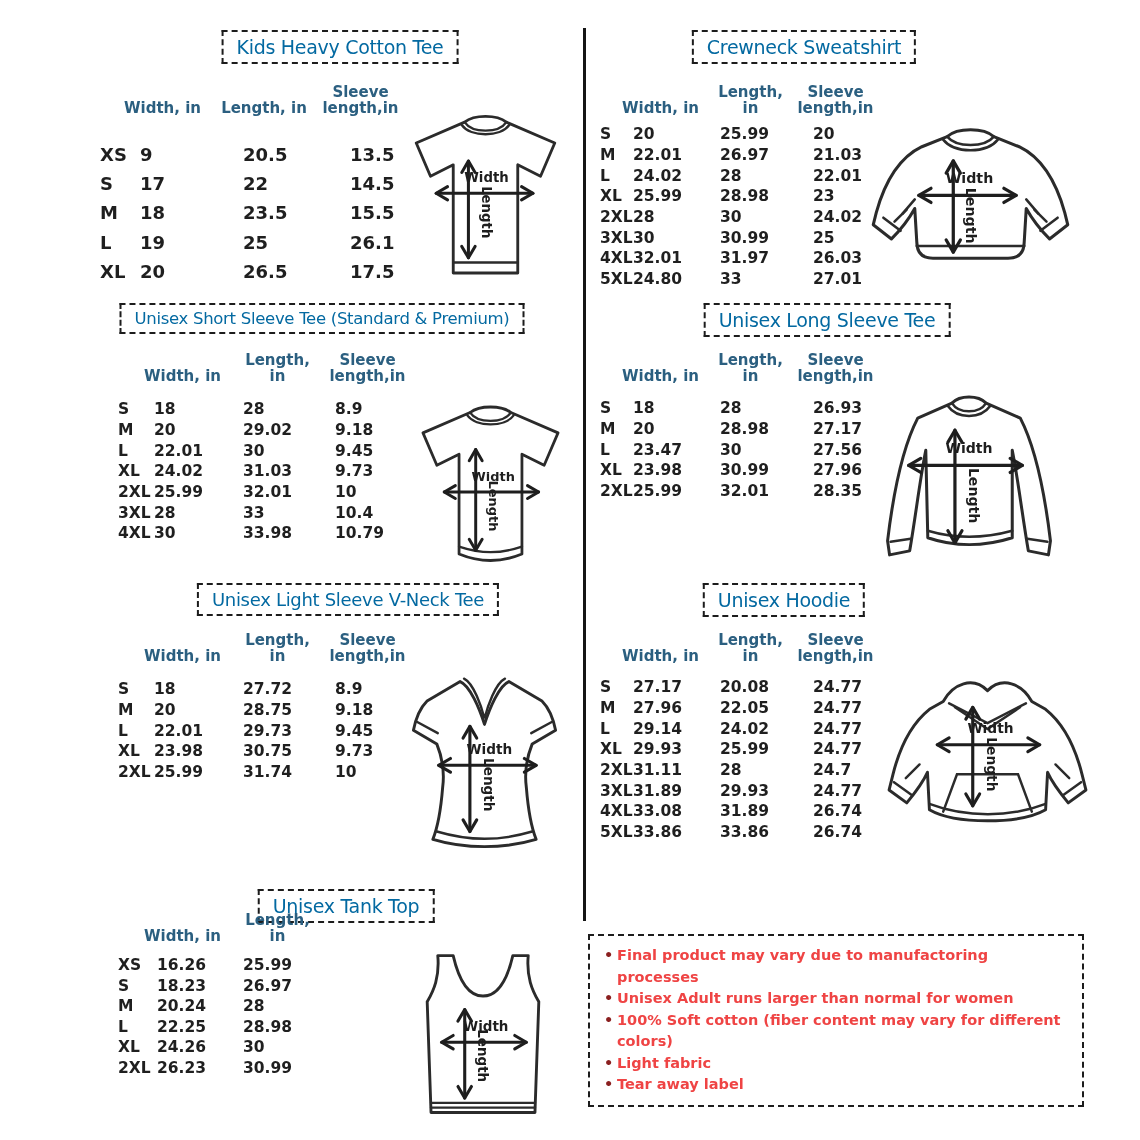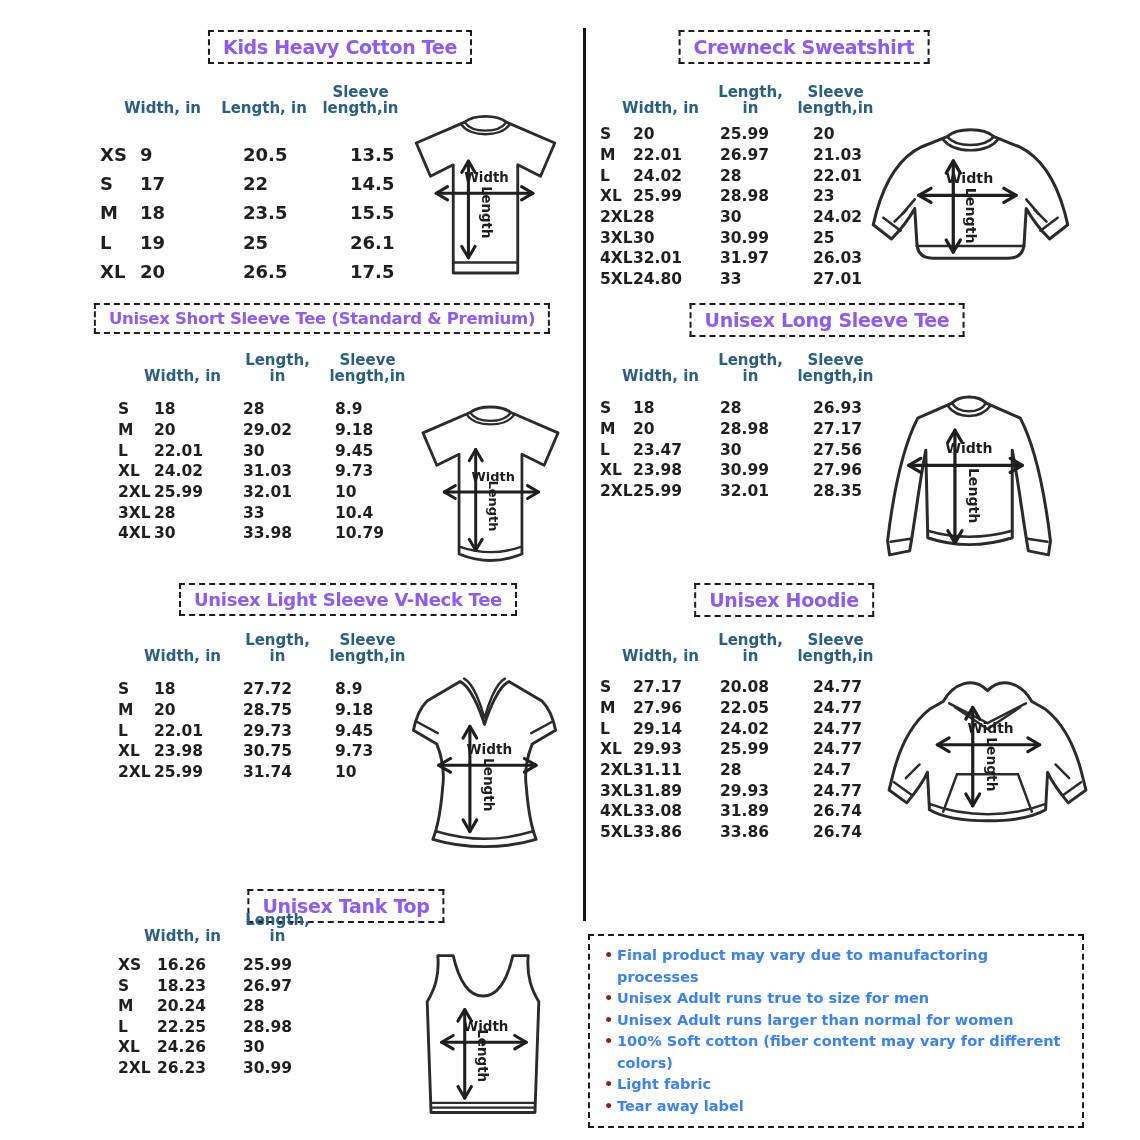--- a/index.html
+++ b/index.html
@@ -1,20 +1,20 @@
 <!DOCTYPE html>
 <html><head>
 <meta charset="utf-8">
 <style>
   html,body{margin:0;padding:0;background:#fff;}
   .page{position:relative;width:1140px;height:1140px;background:#fff;overflow:hidden;
         font-family:"DejaVu Sans", sans-serif;color:#1f1f1f;}
   .divider{position:absolute;left:583px;top:28px;width:3px;height:893px;background:#151515;}
   .title{position:absolute;transform:translateX(-50%);white-space:nowrap;border:2px dashed #1c1c1c;
-         padding:4px 13px;color:#8b5cf6;font-weight:bold;font-size:19px;letter-spacing:-0.3px;background:#fff;}
+         padding:4px 13px;color:#0369a1;font-weight:normal;font-size:19px;letter-spacing:-0.3px;background:#fff;}
   #ti-kids{left:340px;top:30px;}
   #ti-cn{left:804px;top:30px;}
   #ti-ss{left:322px;top:303px;font-size:16.5px;}
   #ti-ls{left:827px;top:303px;}
   #ti-vn{left:348px;top:583px;font-size:18px;}
   #ti-hd{left:784px;top:583px;}
   #ti-tank{left:346px;top:889px;}
   .hdr{position:absolute;display:grid;align-items:end;text-align:center;color:#2b5f80;
        font-weight:bold;font-size:15px;line-height:1.08;}
   .hdr .colh{padding:0 4px;}
@@ -34,21 +34,21 @@
   #t-vn{left:118px;top:679px;}
   .rows-left .t-row{grid-template-columns:36px 89px 92px 90px;height:20.7px;font-size:15.5px;}
   #t-tank{left:118px;top:955px;}
   #t-tank .t-row{grid-template-columns:39px 86px 90px;height:20.5px;font-size:15.5px;}
   #t-cn{left:600px;top:124px;}
   #t-ls{left:600px;top:398px;}
   #t-hd{left:600px;top:677px;}
   .rows-right .t-row{grid-template-columns:33px 87px 93px 90px;height:20.7px;font-size:15.5px;}
   #notes{position:absolute;left:588px;top:934px;width:468px;border:2px dashed #1c1c1c;
          padding:9px 12px;background:#fff;}
-  .note{position:relative;padding-left:15px;font-weight:bold;font-size:14.5px;line-height:21.5px;color:#3b82f6;}
+  .note{position:relative;padding-left:15px;font-weight:bold;font-size:14.5px;line-height:21.5px;color:#ef4444;}
   .note::before{content:"\2022";position:absolute;left:2px;color:#8a1f1f;}
   svg{position:absolute;overflow:visible;}
   #sv-kids{left:388px;top:106px;}
   #sv-ss{left:398px;top:392px;}
   #sv-vn{left:392px;top:666px;}
   #sv-tank{left:408px;top:946px;}
   #sv-cn{left:856px;top:116px;}
   #sv-ls{left:856px;top:390px;}
   #sv-hd{left:882px;top:664px;}
   .garment{fill:#fff;stroke:#2b2b2b;stroke-width:3;stroke-linejoin:round;}
@@ -531,20 +531,19 @@
         <path class="arrow" d="M56,66 L56,158"></path>
         <path class="arrow" d="M49,78 L56,66 L63,78"></path>
         <path class="arrow" d="M49,146 L56,158 L63,146"></path>
       </g>
       <text transform="rotate(90 70 114)" x="70" y="114" text-anchor="middle">Length</text>
     </svg>
   </div>
 
   <div id="notes">
       <div class="note">Final product may vary due to manufactoring processes</div>
-      <div class="note">Unisex Adult runs true to size for men</div>
       <div class="note">Unisex Adult runs larger than normal for women</div>
       <div class="note">100% Soft cotton (fiber content may vary for different colors)</div>
       <div class="note">Light fabric</div>
       <div class="note">Tear away label</div>
     </div>
 
 </div>
 
 </body></html>

